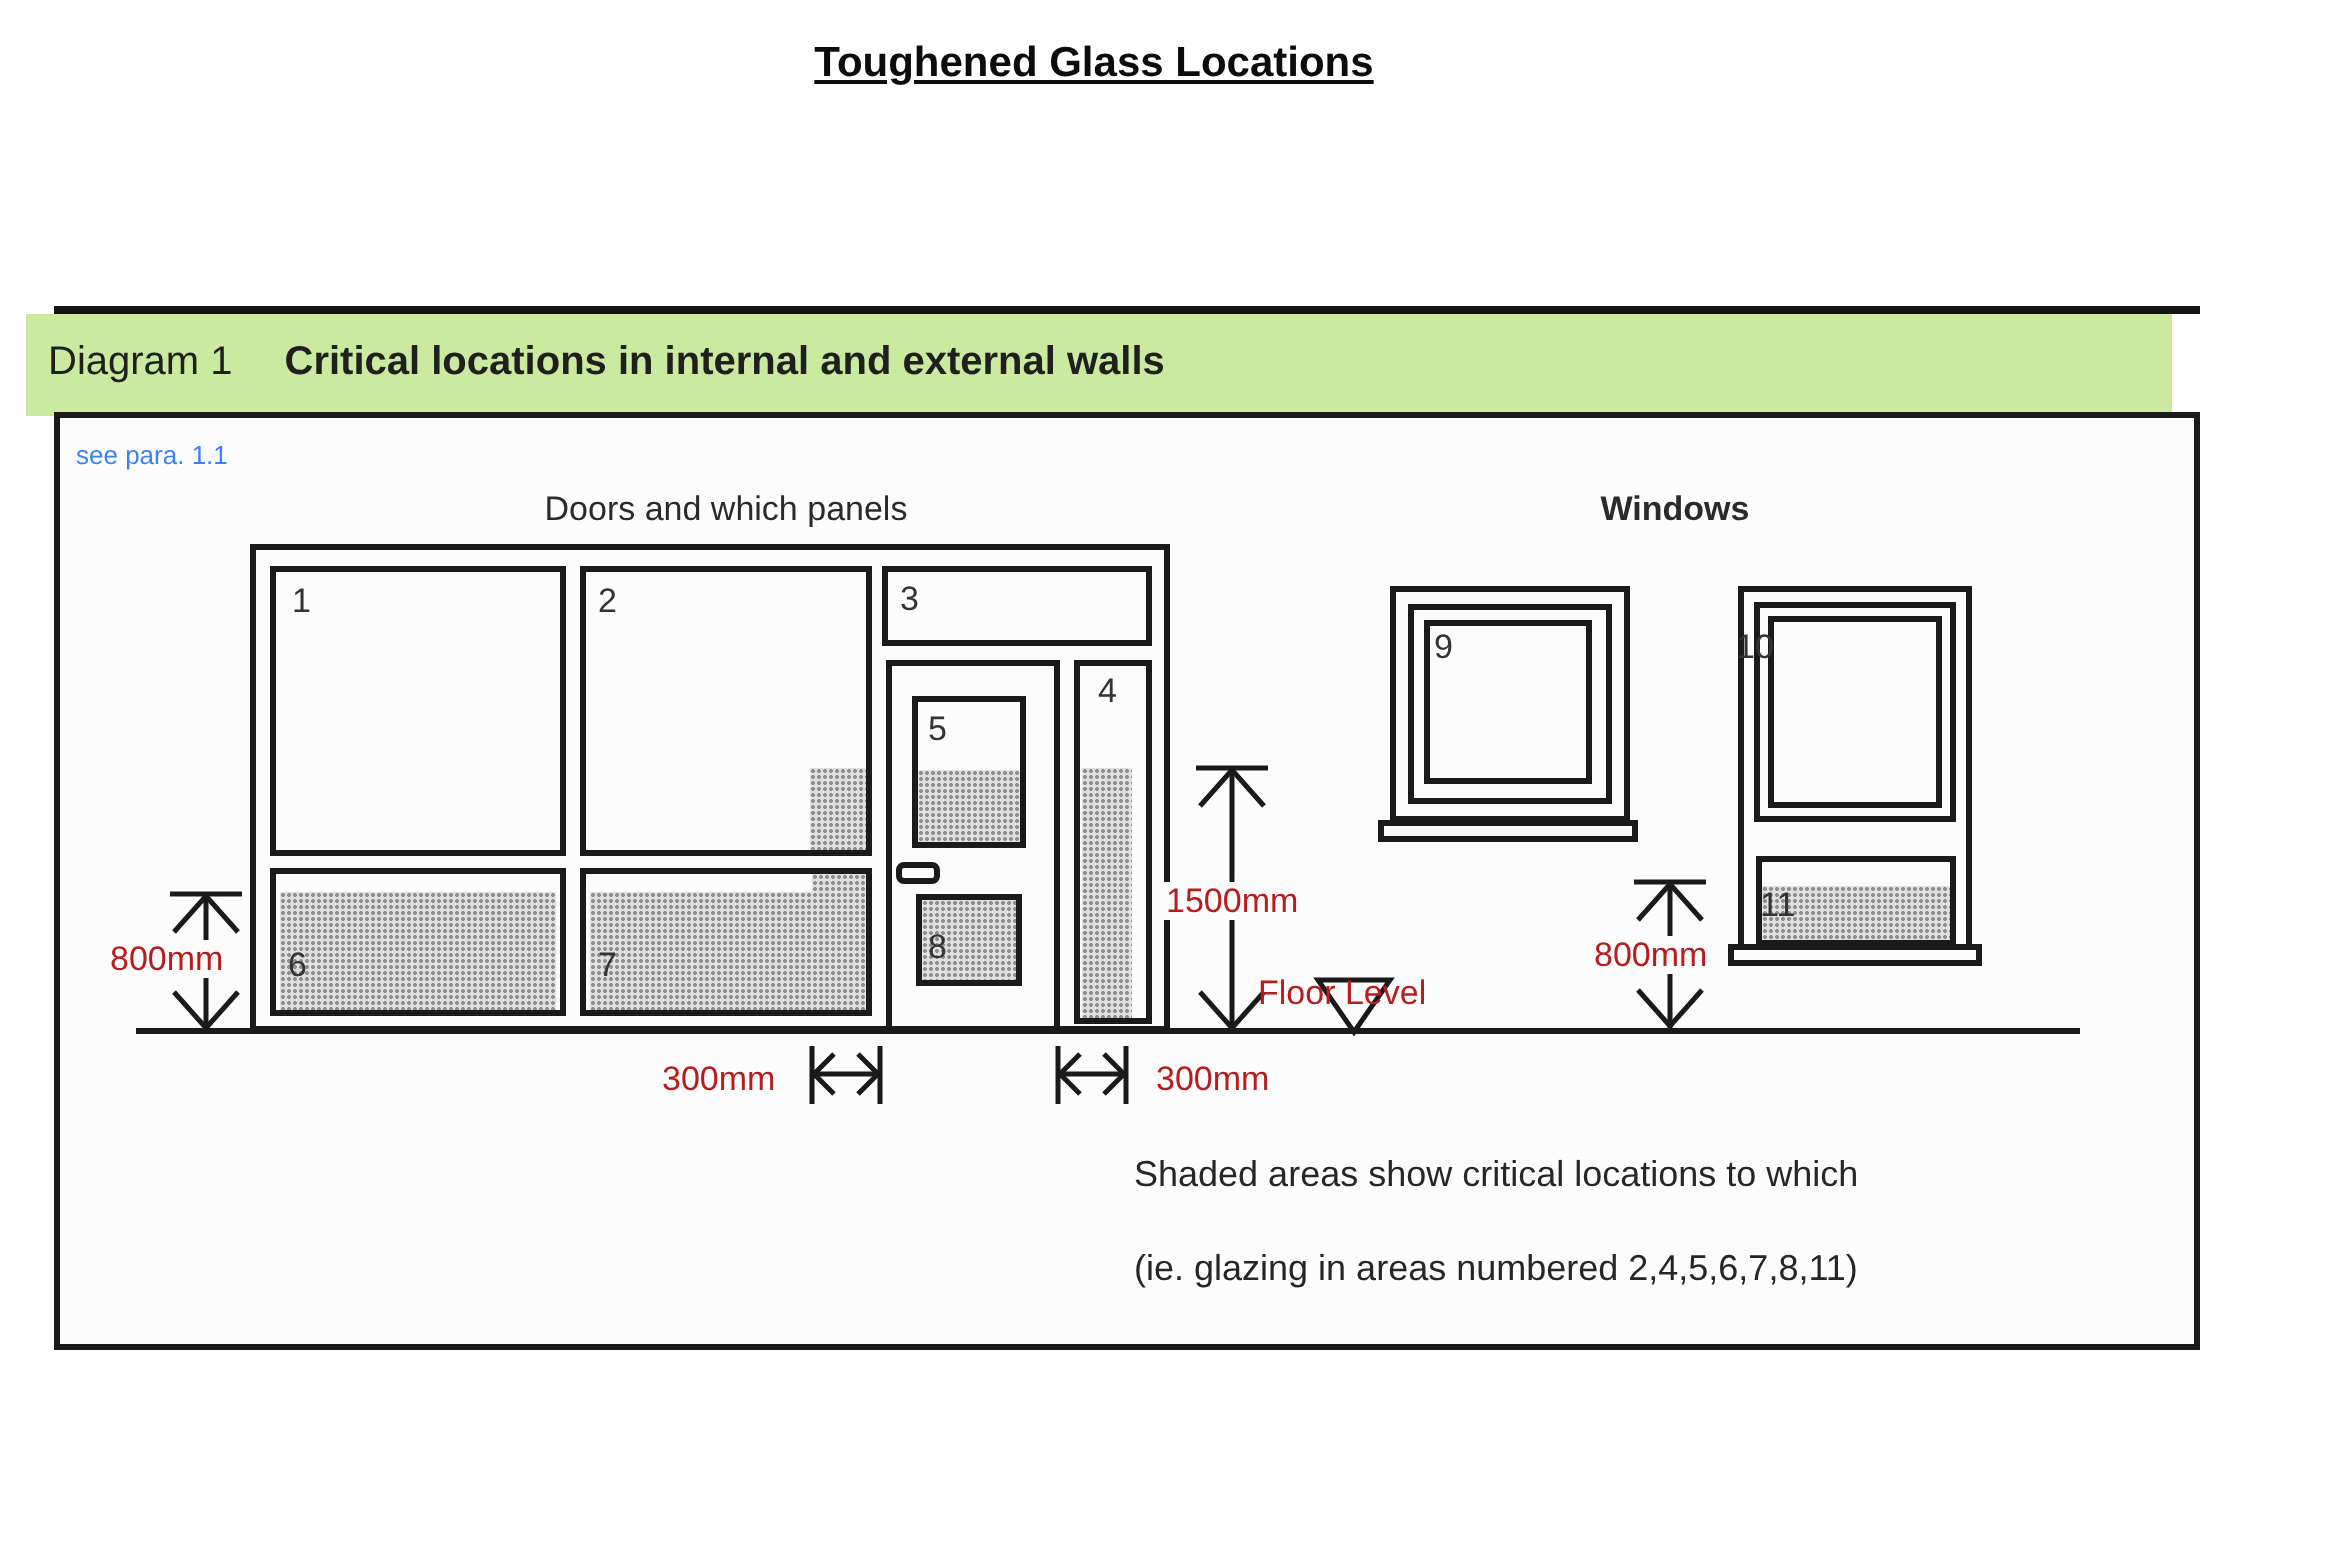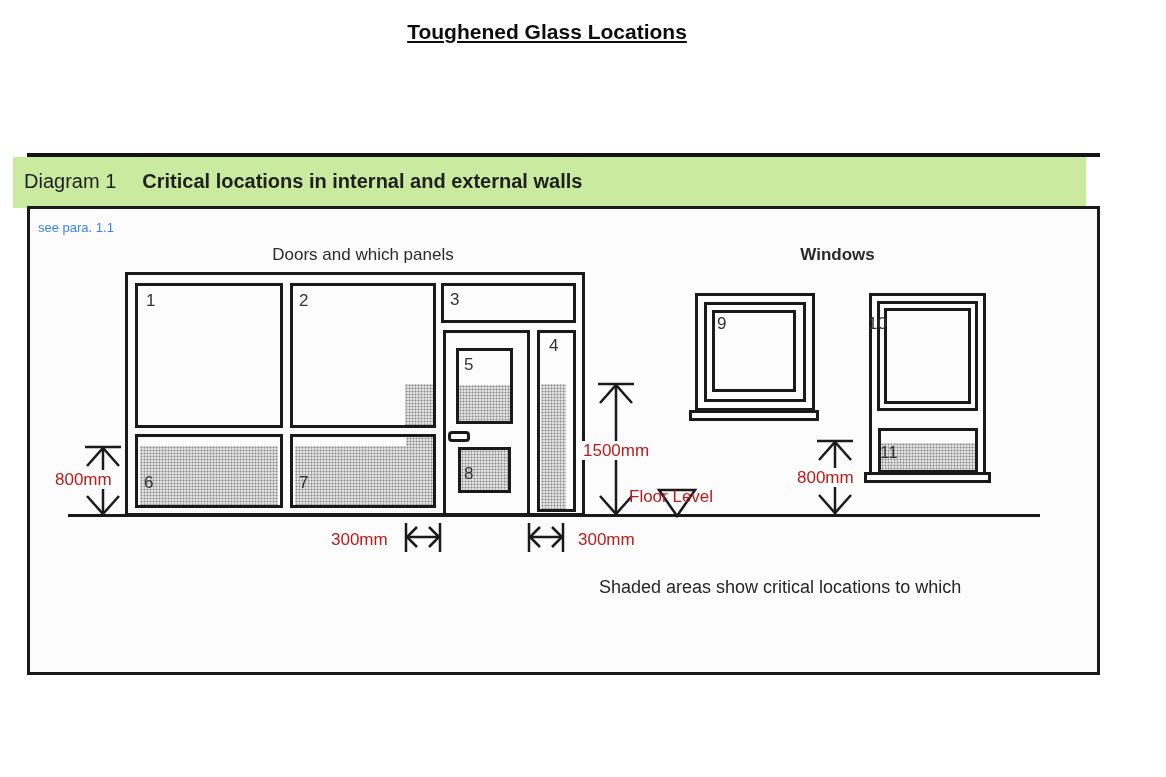--- a/index.html
+++ b/index.html
@@ -175,15 +175,16 @@
     <g fill="none" stroke="#1a1a1a" stroke-width="2.5">
       <line x1="6" y1="2" x2="6" y2="31"></line>
       <line x1="40" y1="2" x2="40" y2="31"></line>
       <line x1="6" y1="16" x2="40" y2="16"></line>
       <polyline points="17,6 7,16 17,26"></polyline>
       <polyline points="29,6 39,16 29,26"></polyline>
     </g>
   </svg>
   <div class="dim-label" style="left:576px; top:530px; background:transparent;">300mm</div>
 
-  <div class="notes" style="top:578px;margin-left:32px;">Shaded areas show critical locations to which</div>
+  <div class="notes" style="top:578px;">Shaded areas show critical locations to which</div>
+  <div class="notes" style="top:625px;">(ie. glazing in areas numbered 2,4,5,6,7,8,11)</div>
 
 </div>
 
 </body></html>

